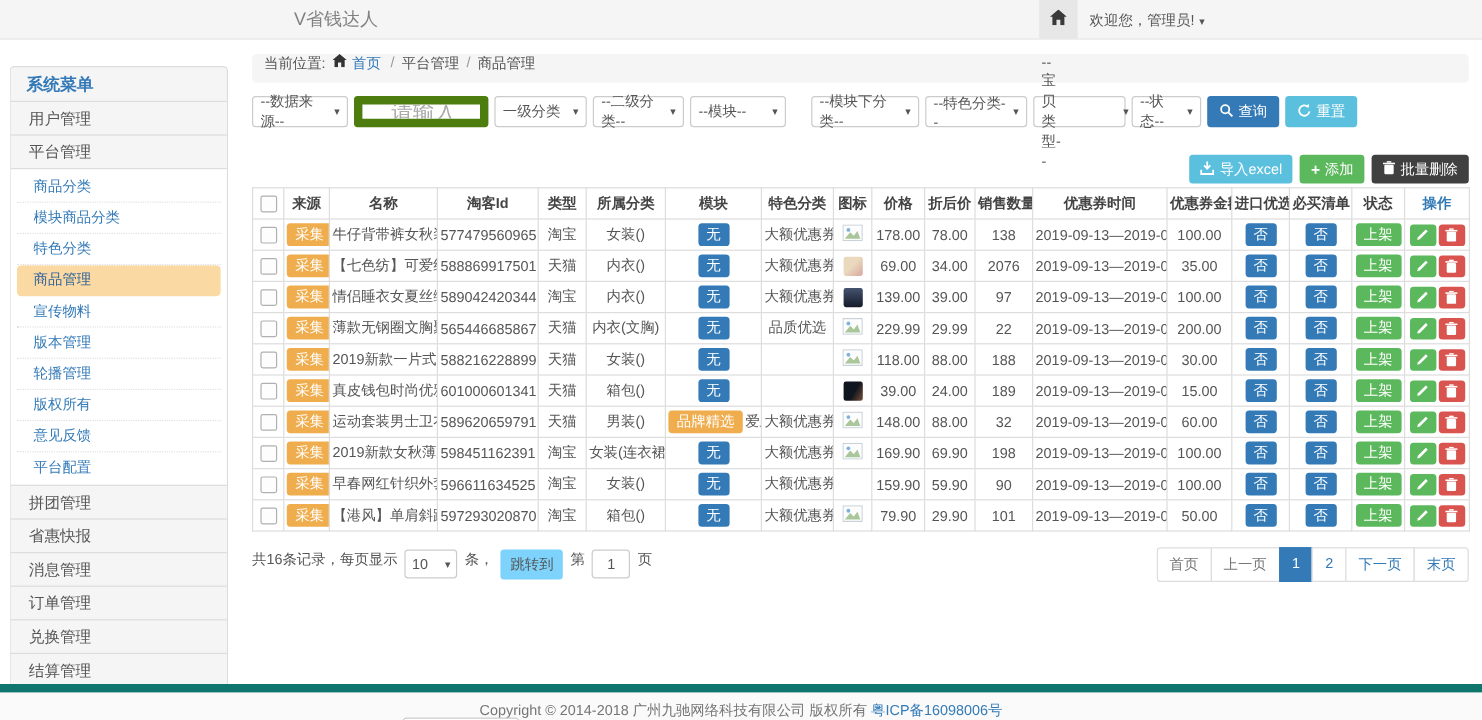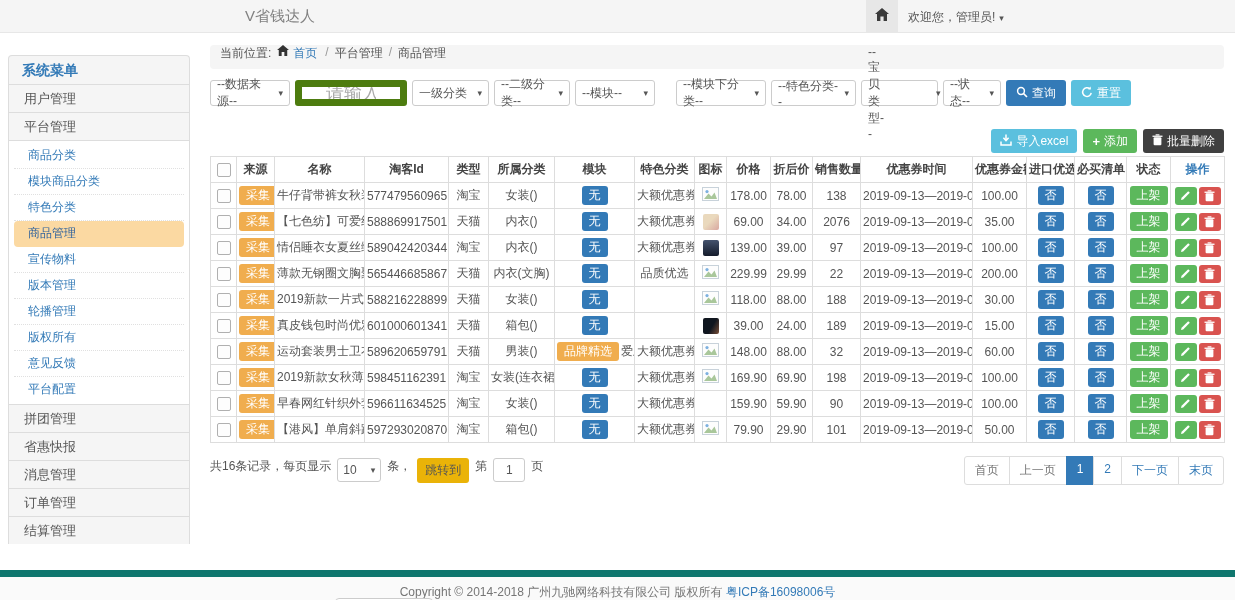--- a/index.html
+++ b/index.html
@@ -60,21 +60,21 @@
   .t-wallet{background:linear-gradient(120deg,#10161f 55%,#7a4f38)}
   .opbtn{display:inline-flex;align-items:center;justify-content:center;width:22px;height:18px;
          border-radius:3px;margin:0 1px;cursor:pointer;vertical-align:middle}
   .op-edit{background:#5cb85c}.op-del{background:#d9534f}
   .cb{display:inline-block;width:12px;height:12px;border:1px solid #b0b0b0;border-radius:2px;
       background:#fdfdfd;vertical-align:middle;cursor:pointer}
   
   .pager-left{position:absolute;top:413px;left:0;font-size:12px;color:#555;display:flex;gap:6px}
   .mini-select{width:44px;height:24px;box-sizing:border-box;border:1px solid #ccc;border-radius:3px;background:#fff;
                display:inline-flex;align-items:center;justify-content:space-between;padding:0 5px;cursor:pointer}
-  .jump-btn{background:#eab308;border-radius:3px;padding:4px 8px;color:#555;cursor:pointer}
+  .jump-btn{background:#7dd3fc;border-radius:3px;padding:4px 8px;color:#555;cursor:pointer}
   .page-input{width:32px;height:24px;box-sizing:border-box;border:1px solid #ccc;border-radius:3px;
               text-align:center;font-size:12px;color:#555;outline:none}
   .pager-right{position:absolute;top:411px;right:0;display:flex}
   .pbtn{padding:5px 10px;border:1px solid #ddd;margin-left:-1px;font-size:12px;color:#337ab7;
         background:#fff;cursor:pointer}
   .pbtn:first-child{border-radius:3px 0 0 3px;margin-left:0}
   .pbtn:last-child{border-radius:0 3px 3px 0}
   .pbtn.muted{color:#777}
   .pbtn.active{background:#337ab7;border-color:#337ab7;color:#fff}
   
@@ -117,20 +117,21 @@
         <div class="side-sub-item">版本管理</div>
         <div class="side-sub-item">轮播管理</div>
         <div class="side-sub-item">版权所有</div>
         <div class="side-sub-item">意见反馈</div>
         <div class="side-sub-item">平台配置</div>
       </div>
       <div class="side-group">拼团管理</div>
       <div class="side-group">省惠快报</div>
       <div class="side-group">消息管理</div>
       <div class="side-group">订单管理</div>
+      <div class="side-group">兑换管理</div>
       <div class="side-group">结算管理</div>
     </div>
 </div>
 
 <div class="main">
   <div class="breadcrumb">
     <span>当前位置:</span>
     <span class="bc-home">
       <svg width="12" height="11" viewBox="0 0 14 13">
           <path d="M7 0 L14 6 L12 6 L12 13 L8.6 13 L8.6 8.4 L5.4 8.4 L5.4 13 L2 13 L2 6 L0 6 Z" fill="#333"></path>

